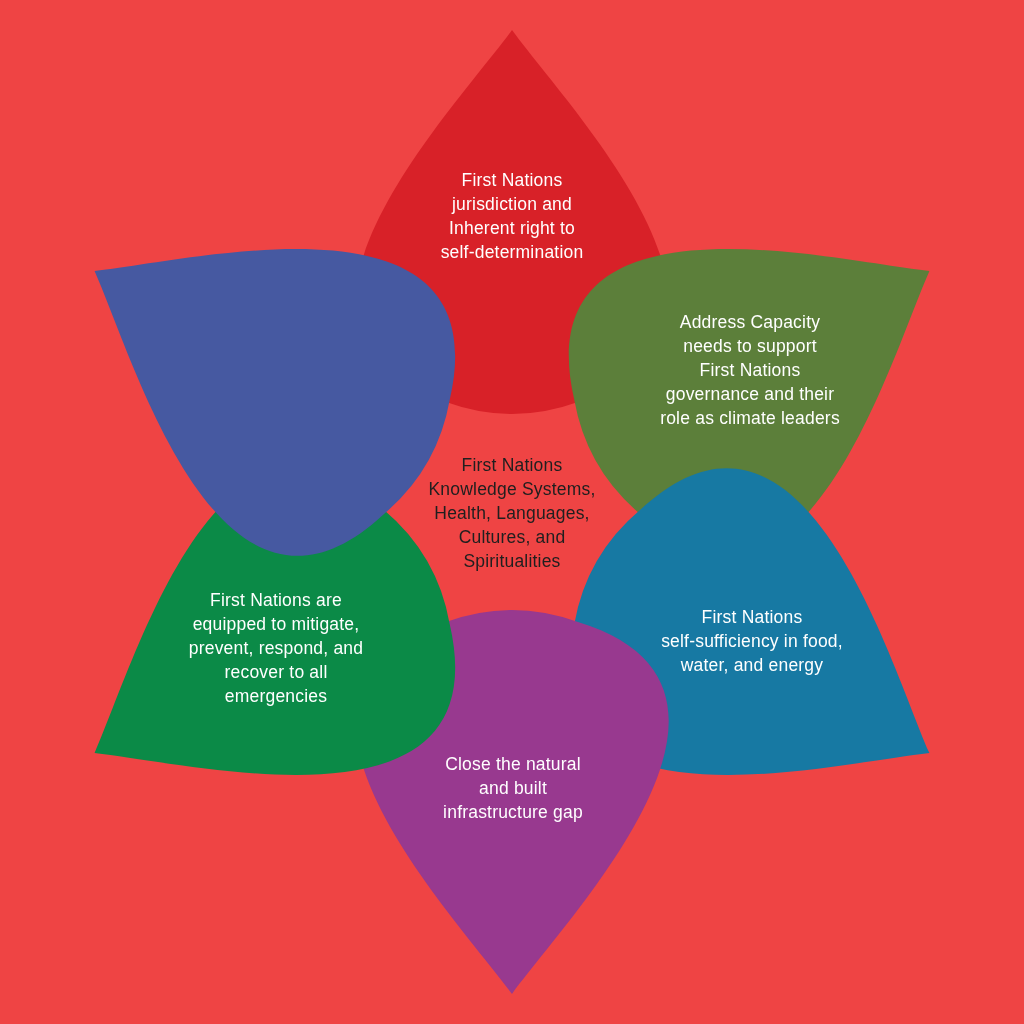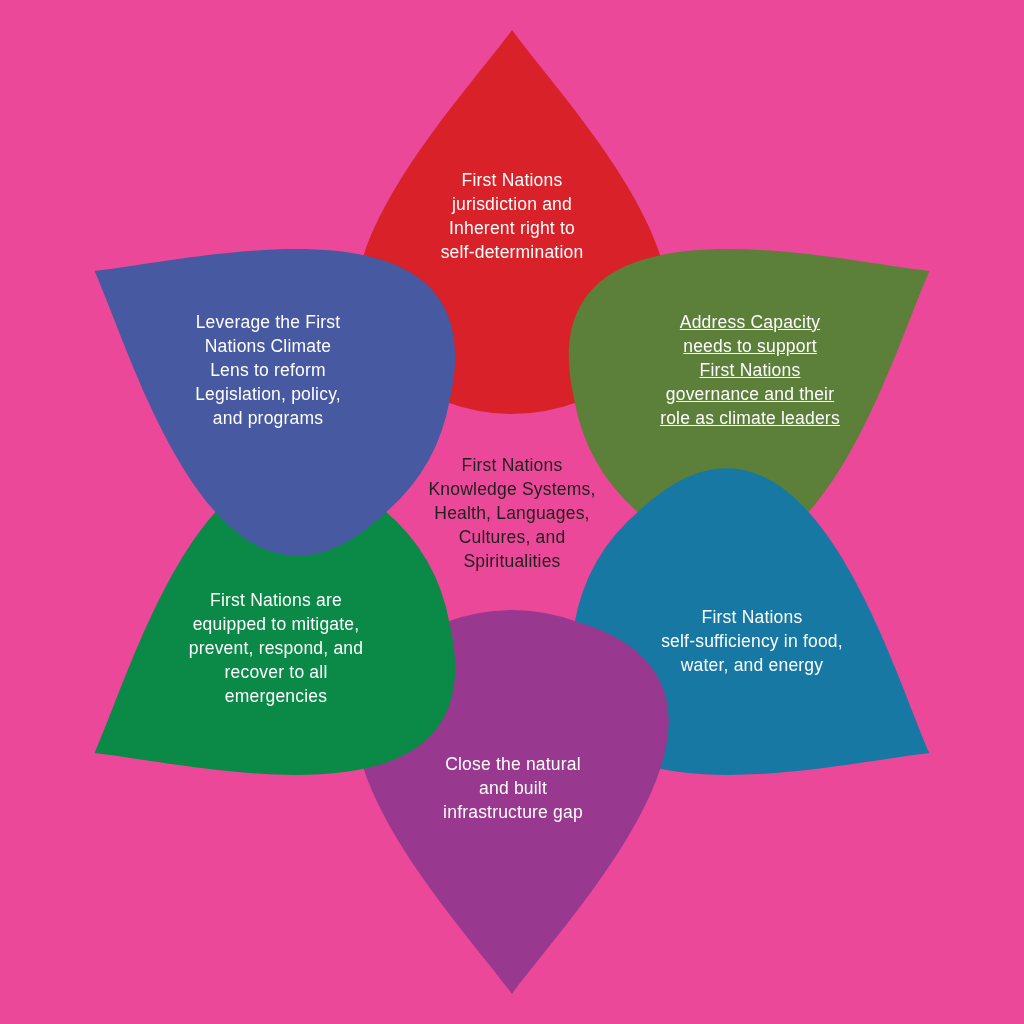--- a/index.html
+++ b/index.html
@@ -2,21 +2,21 @@
 <html><head>
 <meta charset="utf-8">
 <style>
   html, body { margin: 0; padding: 0; background: #ffffff; }
   body { width: 1024px; height: 1024px; font-family: "Liberation Sans", sans-serif; }
 
   .diagram {
     position: relative;
     width: 1024px;
     height: 1024px;
-    background: #ec4899;
+    background: #ef4444;
     overflow: hidden;
   }
 
   .flower-svg { position: absolute; left: 0; top: 0; }
 
   .label {
     position: absolute;
     transform: translate(-50%, -50%);
     text-align: center;
     white-space: pre-line;
@@ -24,21 +24,21 @@
     line-height: 24px;
     letter-spacing: 0.2px;
   }
 
   .petal-label { color: #ffffff; }
 
   .center-label { color: #1f1f1f; }
 
   
   .pos-top          { left: 512px; top: 216px; width: 250px; }
-  .pos-top-right    { left: 750px; top: 370px; width: 250px; text-decoration: underline; }
+  .pos-top-right    { left: 750px; top: 370px; width: 250px; }
   .pos-bottom-right { left: 752px; top: 641px; width: 260px; }
   .pos-bottom       { left: 513px; top: 788px; width: 240px; }
   .pos-bottom-left  { left: 276px; top: 648px; width: 260px; }
   .pos-top-left     { left: 268px; top: 370px; width: 240px; }
   .pos-center       { left: 512px; top: 513px; width: 250px; }
 </style>
 </head>
 <body>
 
 <div class="diagram">
@@ -75,25 +75,20 @@
   <div class="label petal-label pos-bottom-left">First Nations are
 equipped to mitigate,
 prevent, respond, and
 recover to all
 emergencies</div>
 
   <div class="label petal-label pos-bottom">Close the natural
 and built
 infrastructure gap</div>
 
-  <div class="label petal-label pos-top-left">Leverage the First
-Nations Climate
-Lens to reform
-Legislation, policy,
-and programs</div>
 
   <div class="label center-label pos-center">First Nations
 Knowledge Systems,
 Health, Languages,
 Cultures, and
 Spiritualities</div>
 
 </div>
 
 </body></html>

